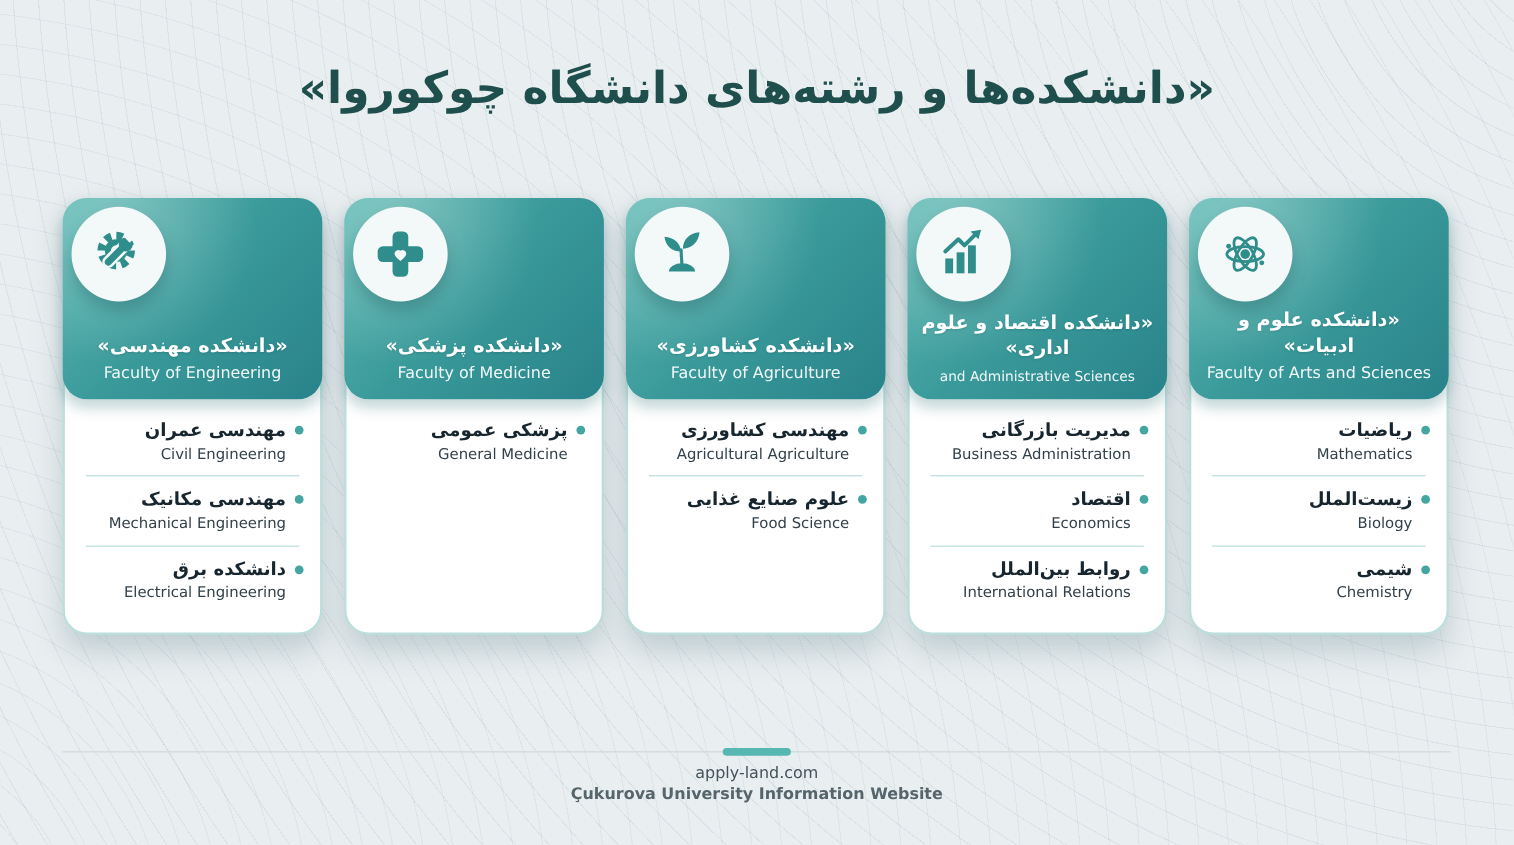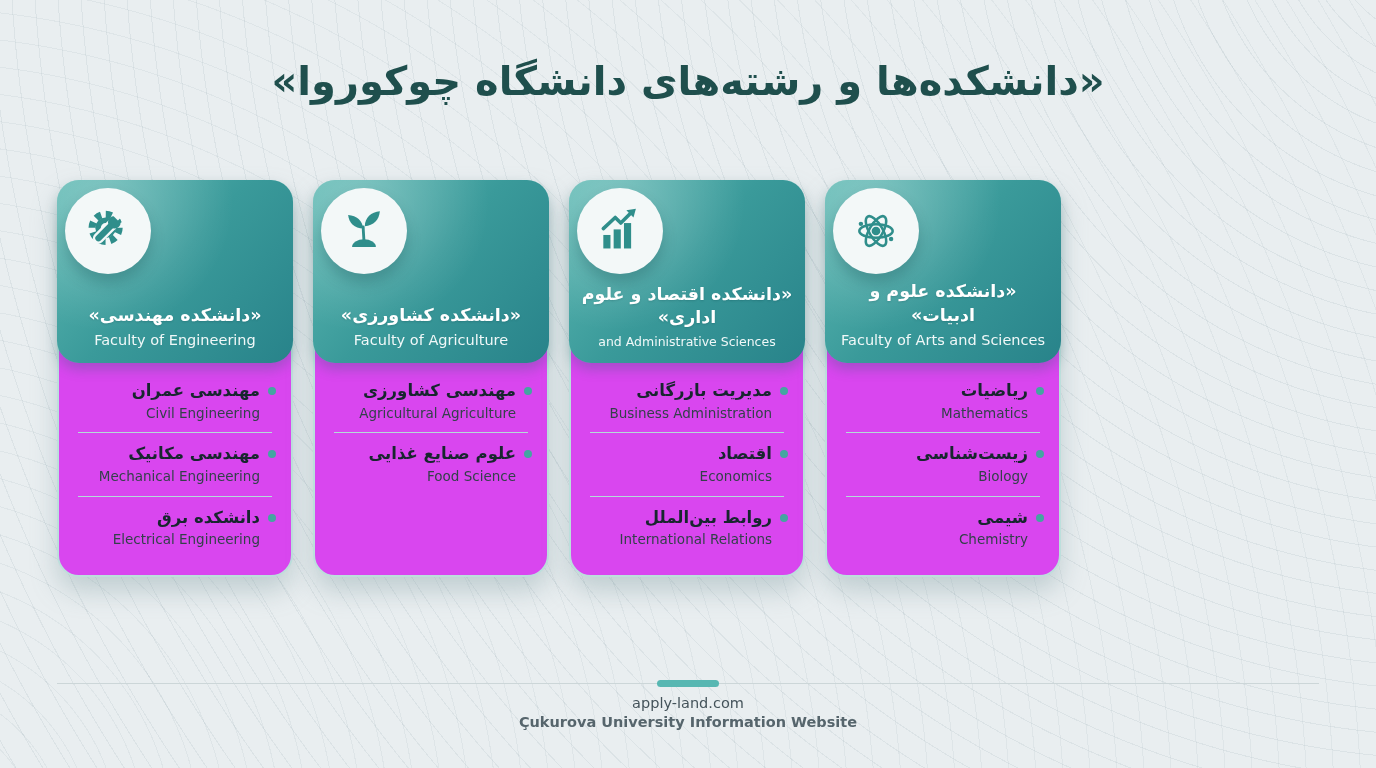--- a/index.html
+++ b/index.html
@@ -38,21 +38,21 @@
     position: relative;
     display: flex;
     gap: 20px;
     padding: 0 57px;
     margin-top: 76px;
   }
   .faculty-card {
     flex: none;
     width: 236px;
     height: 397px;
-    background: #d946ef;
+    background: #ffffff;
     border: 2px solid #bcdfdc;
     border-radius: 22px;
     box-shadow: 0 14px 26px rgba(125,155,160,.38);
     display: flex;
     flex-direction: column;
   }
   .card-header {
     position: relative;
     margin: -2px -2px 0;
     border-radius: 22px;
@@ -200,20 +200,42 @@
     <span class="dept-bullet"></span>
     <div class="dept-fa">دانشکده برق</div>
     <div class="dept-en">Electrical Engineering</div>
   </div>
         </div>
   </div>
       <div class="faculty-card">
     <div class="card-header">
       <div class="icon-badge">
             <svg viewBox="0 0 68 68" xmlns="http://www.w3.org/2000/svg">
+    <rect x="25" y="8" width="18" height="52" rx="6" fill="#2f8e8b"></rect>
+    <rect x="8" y="25" width="52" height="18" rx="6" fill="#2f8e8b"></rect>
+    <path d="M34 42 C30.8 39 27.3 36.7 27.3 33.5 a4.1 4.1 0 0 1 6.7-3.2 a4.1 4.1 0 0 1 6.7 3.2 C40.7 36.7 37.2 39 34 42 Z" fill="#f3f8f8"></path>
+  </svg>
+          </div>
+      <div class="header-titles">
+        <div class="faculty-title-fa">«دانشکده پزشکی»</div>
+        <div class="faculty-title-en">Faculty of Medicine</div>
+      </div>
+    </div>
+    <div class="card-body">
+          <div class="dept">
+    <span class="dept-bullet"></span>
+    <div class="dept-fa">پزشکی عمومی</div>
+    <div class="dept-en">General Medicine</div>
+  </div>
+        </div>
+  </div>
+      <div class="faculty-card">
+    <div class="card-header">
+      <div class="icon-badge">
+            <svg viewBox="0 0 68 68" xmlns="http://www.w3.org/2000/svg">
     <path d="M19 54 a15 9.5 0 0 1 30 0 Z" fill="#2f8e8b"></path>
     <path d="M34 50 C34 42 33 36 33 29" stroke="#2f8e8b" stroke-width="3.6" fill="none" stroke-linecap="round"></path>
     <path d="M33 31 C22 31 15 24 14 14 C25 15 32 21 33 31 Z" fill="#2f8e8b"></path>
     <path d="M35 28 C35 17 43 10 54 9 C53 20 46 27 35 28 Z" fill="#2f8e8b"></path>
   </svg>
           </div>
       <div class="header-titles">
         <div class="faculty-title-fa">«دانشکده کشاورزی»</div>
         <div class="faculty-title-en">Faculty of Agriculture</div>
       </div>
@@ -289,21 +311,21 @@
     </div>
     <div class="card-body">
           <div class="dept">
     <span class="dept-bullet"></span>
     <div class="dept-fa">ریاضیات</div>
     <div class="dept-en">Mathematics</div>
   </div>
           <div class="divider"></div>
           <div class="dept">
     <span class="dept-bullet"></span>
-    <div class="dept-fa">زیست‌شناسی</div>
+    <div class="dept-fa">زیست‌الملل</div>
     <div class="dept-en">Biology</div>
   </div>
           <div class="divider"></div>
           <div class="dept">
     <span class="dept-bullet"></span>
     <div class="dept-fa">شیمی</div>
     <div class="dept-en">Chemistry</div>
   </div>
         </div>
   </div>

